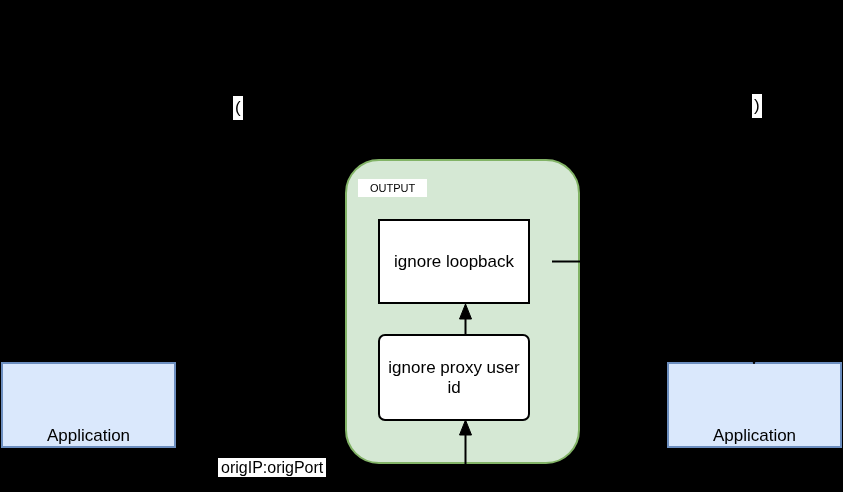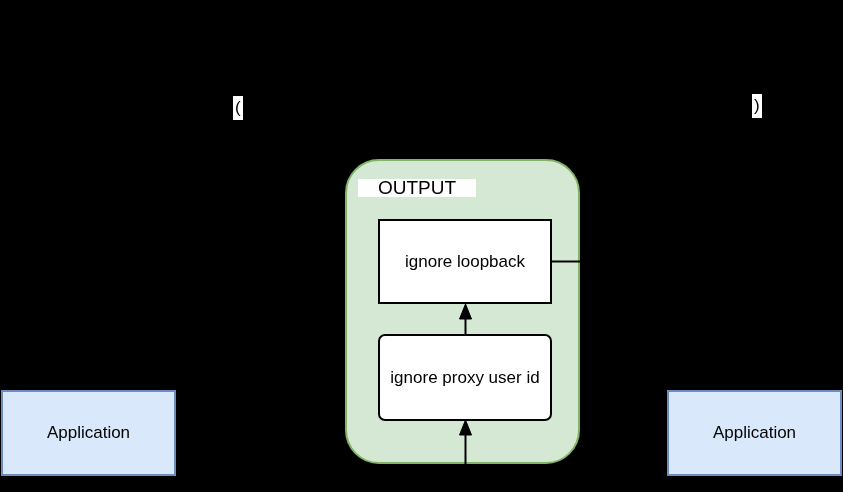--- a/index.html
+++ b/index.html
@@ -25,52 +25,51 @@
     width: 235px;
     height: 305px;
     background: #d5e8d4;
     border: 2.5px solid #82b366;
     border-radius: 34px;
   }
   .output-label {
     left: 358px;
     top: 179px;
     background: #ffffff;
-    font-size: 19px;
+    font-size: 11px;
     line-height: 16px;
-    padding: 1px 20px;
+    padding: 1px 12px;
     white-space: nowrap;
   }
 
   
   .rule-node {
     left: 378px;
-    width: 174px;
+    width: 152px;
     background: #ffffff;
     border: 2px solid #000000;
     display: flex;
     align-items: center;
     justify-content: center;
     font-size: 17px;
     text-align: center;
   }
   .rule-loopback { top: 219px; height: 85px; }
   .rule-proxy    { top: 334px; height: 87px; border-radius: 7px; }
 
   
   .app-node {
     width: 175px;
     height: 86px;
     background: #dae8fc;
     border: 2px solid #6c8ebf;
     display: flex;
-    align-items: center;
+    align-items: flex-end;
     justify-content: center;
     font-size: 17px;
-    margin-top: 28px;
   }
   .app-left  { left: 1px;   top: 362px; }
   .app-right { left: 667px; top: 362px; }
 
   
   .edge-label {
     background: #ffffff;
     font-size: 17px;
     white-space: nowrap;
   }
@@ -112,20 +111,21 @@
   </div>
 
   <div class="abs app-node app-right">
     <span>Application</span>
   </div>
 
   <div class="abs edge-label lbl-open-paren">(</div>
 
   <div class="abs edge-label lbl-close-paren">)</div>
 
+  <div class="abs edge-label lbl-orig">origIP:origPort</div>
 
   <svg id="arrow-layer" viewBox="0 0 843 492" xmlns="http://www.w3.org/2000/svg">
 
     <g>
       <line x1="465.5" y1="492" x2="465.5" y2="434" stroke="#000" stroke-width="2"></line>
       <polygon points="465.5,420 459.5,435 471.5,435" fill="#000" stroke="#000" stroke-width="1"></polygon>
     </g>
 
     <g>
       <line x1="465.5" y1="334" x2="465.5" y2="318" stroke="#000" stroke-width="2"></line>

